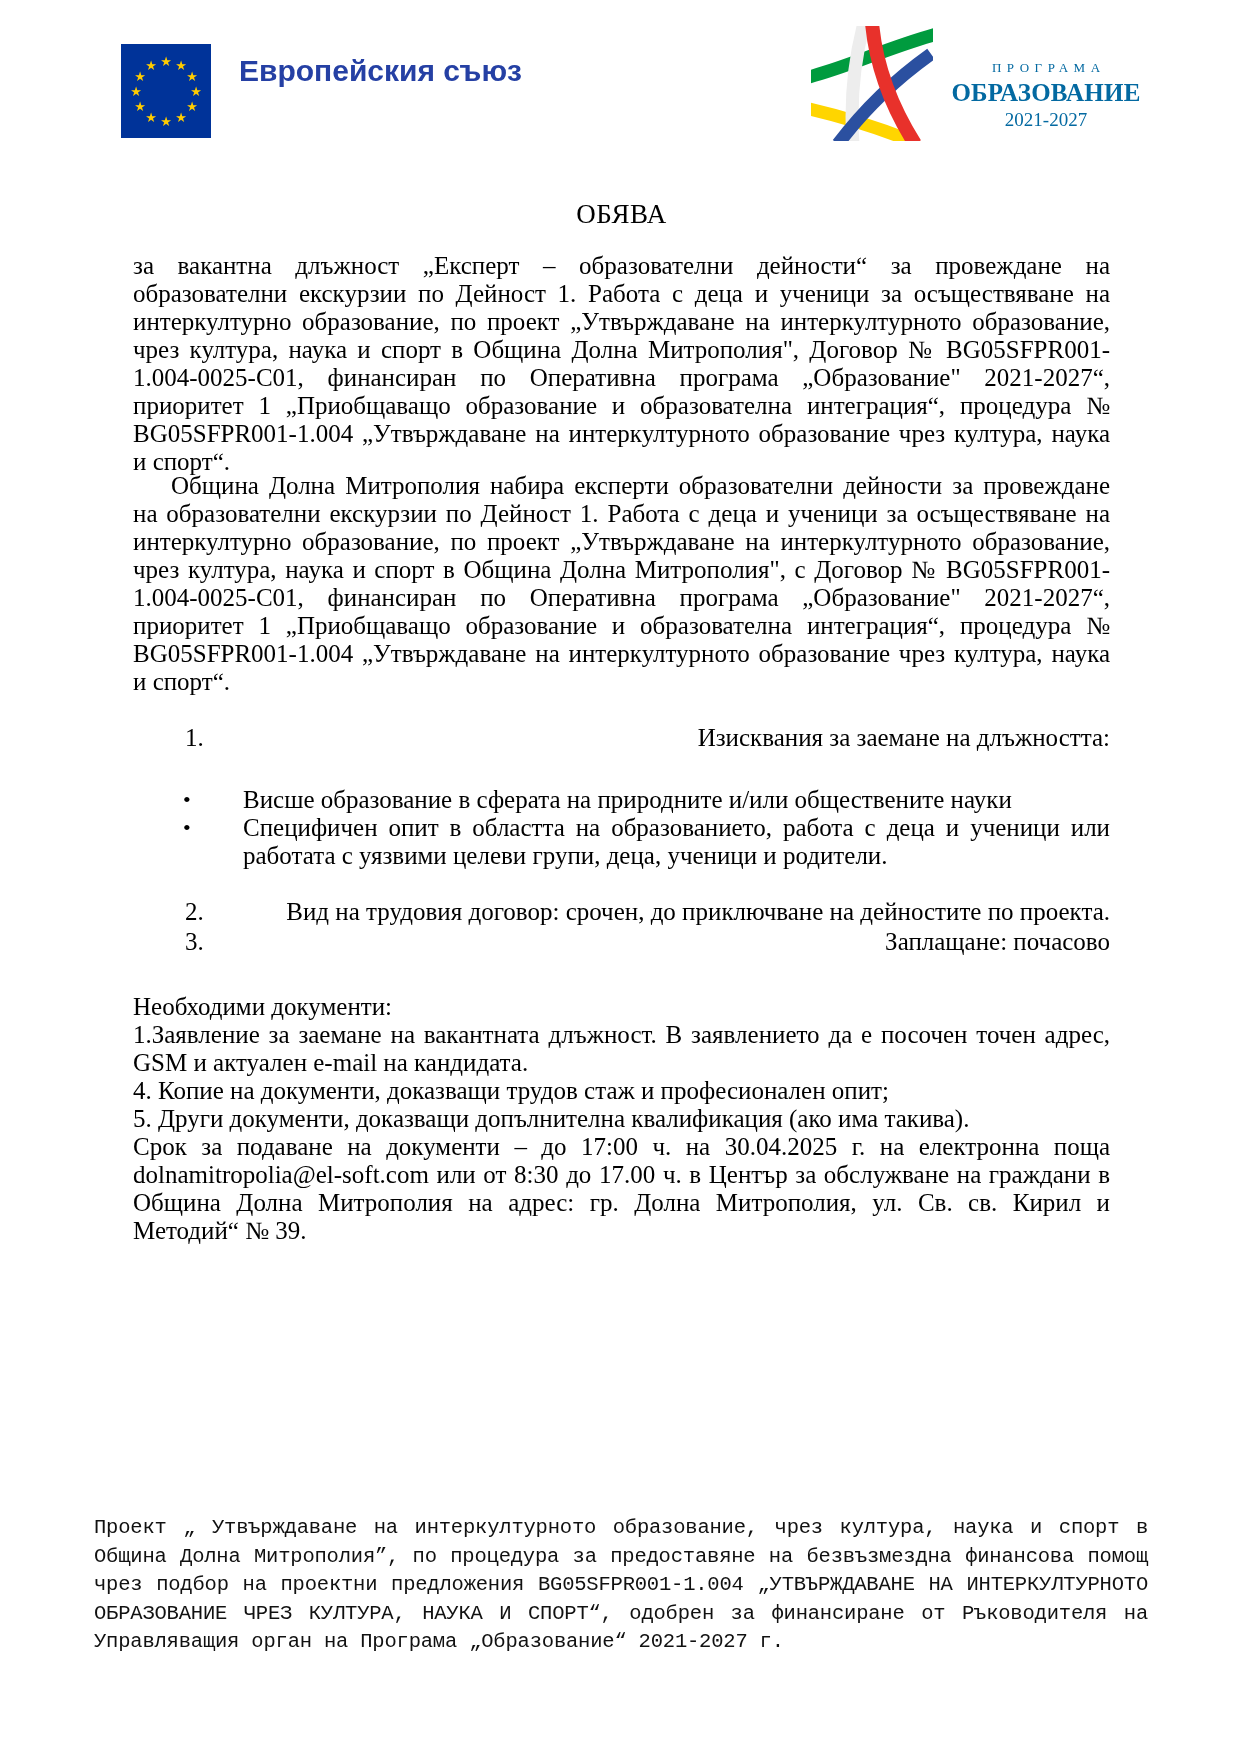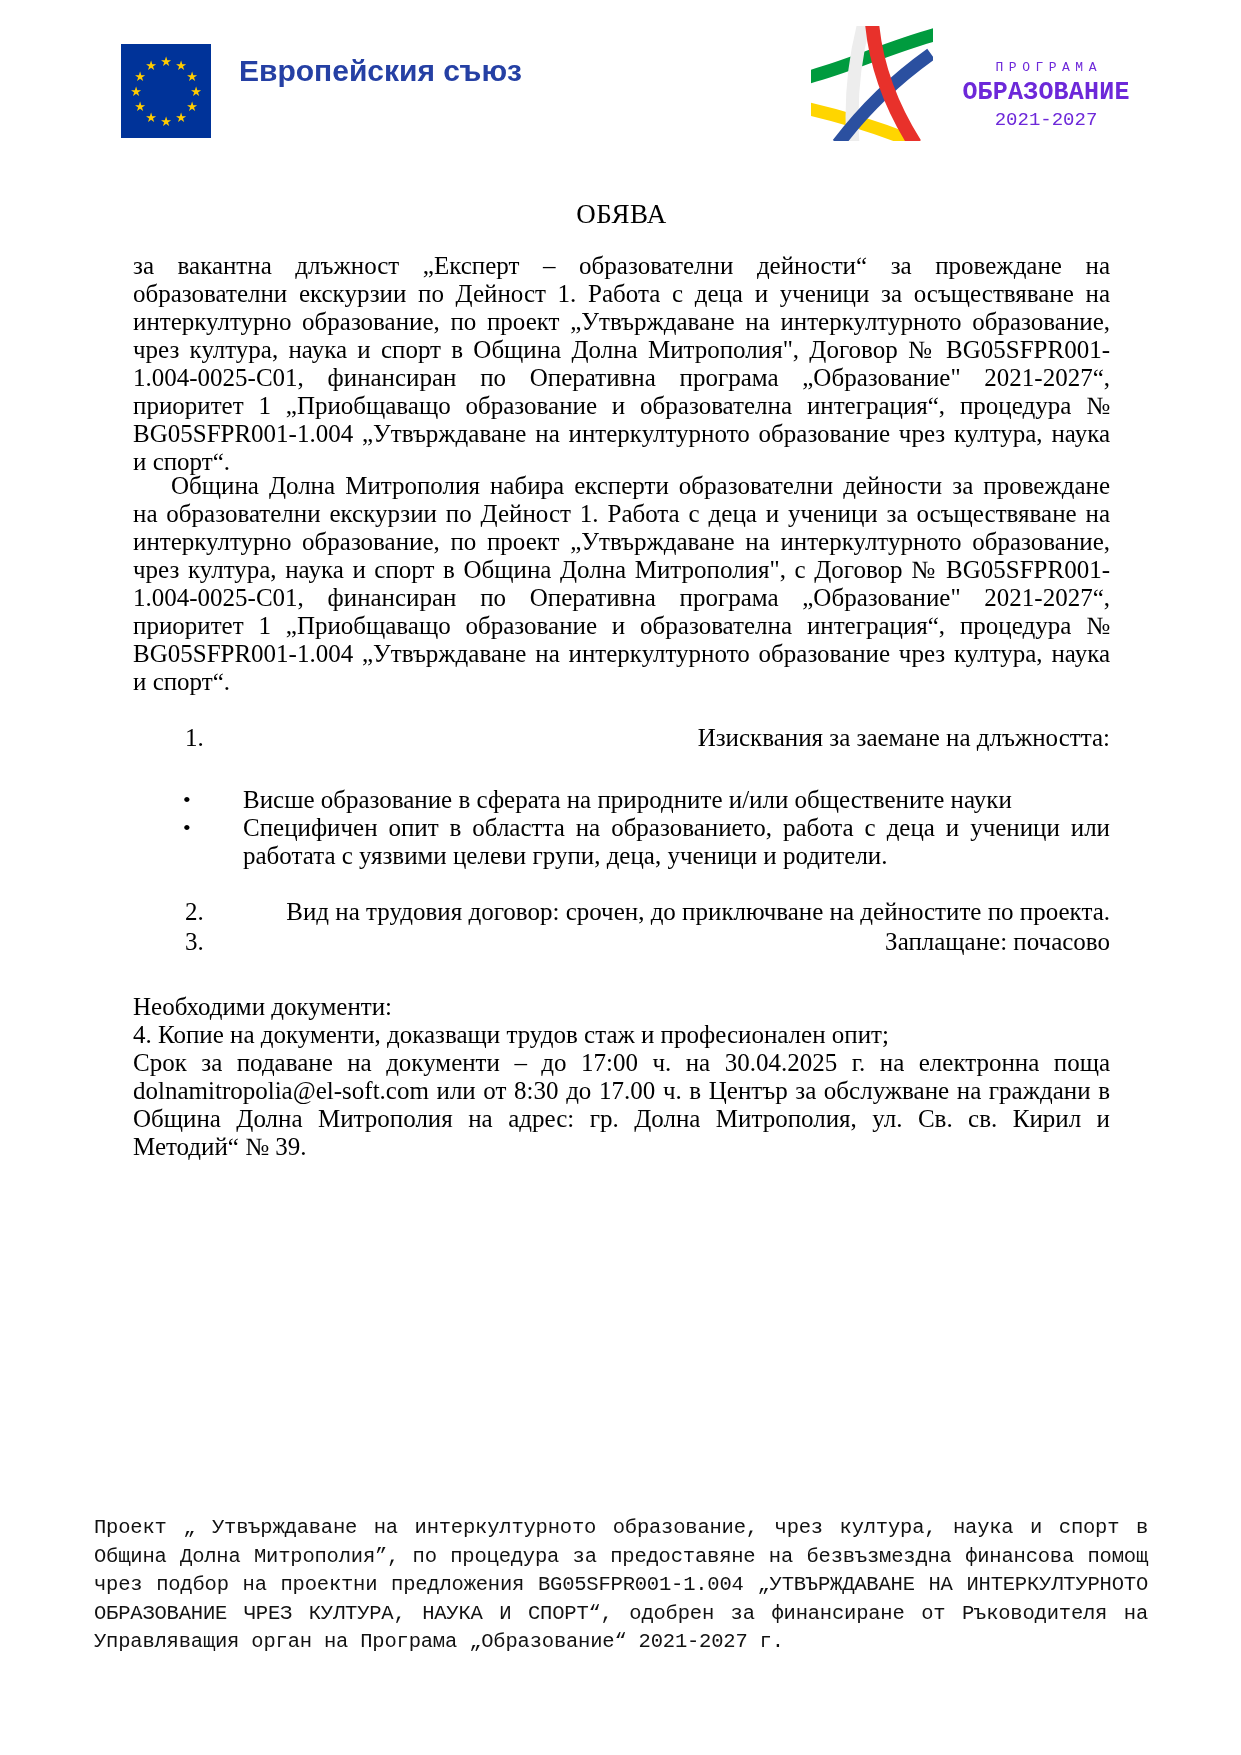--- a/index.html
+++ b/index.html
@@ -11,21 +11,21 @@
   
   .eu-flag { position:absolute; left:121px; top:44px; }
   .eu-text {
     position:absolute; left:239px; top:52px;
     font-family:"Liberation Sans", sans-serif; font-weight:bold;
     font-size:30px; line-height:38px; color:#2540a4; white-space:nowrap;
   }
   .program-mark { position:absolute; left:811px; top:26px; }
   .program-text {
     position:absolute; left:946px; top:60px; width:200px; text-align:center;
-    font-family:Liberation Mono, monospace; color:#6d28d9;
+    font-family:Liberation Serif, serif; color:#0369a1;
   }
   .program-text .l1 { font-size:13px; letter-spacing:5.5px; text-indent:5.5px; white-space:nowrap; }
   .program-text .l2 { font-size:25px; font-weight:bold; margin-top:3px; white-space:nowrap; letter-spacing:0.2px; }
   .program-text .l3 { font-size:19px; margin-top:2px; white-space:nowrap; }
   
   .title {
     position:absolute; left:133px; top:199px; width:977px;
     text-align:center; font-size:27px; letter-spacing:0.5px;
   }
   .para {
@@ -129,19 +129,21 @@
       <span class="ntext">Вид на трудовия договор: срочен, до приключване на дейностите по проекта.</span>
     </div>
     <div class="numrow">
       <span class="num">3.</span>
       <span class="ntext">Заплащане: почасово</span>
     </div>
   </div>
 
   <div class="docs">
     <div>Необходими документи:</div>
+    <div>1.Заявление за заемане на вакантната длъжност. В заявлението да е посочен точен адрес, GSM и актуален e-mail на кандидата.</div>
     <div>4. Копие на документи, доказващи трудов стаж и професионален опит;</div>
+    <div>5. Други документи, доказващи допълнителна квалификация (ако има такива).</div>
     <div>Срок за подаване на документи – до 17:00 ч. на 30.04.2025 г. на електронна поща dolnamitropolia@el-soft.com или от 8:30 до 17.00 ч. в Център за обслужване на граждани в Община Долна Митрополия на адрес: гр. Долна Митрополия, ул. Св. св. Кирил и Методий“ № 39.</div>
   </div>
 
   <div class="footer">Проект „ Утвърждаване на интеркултурното образование, чрез култура, наука и спорт в Община Долна Митрополия”,  по процедура за предоставяне на безвъзмездна финансова помощ чрез подбор на проектни предложения BG05SFPR001-1.004 „УТВЪРЖДАВАНЕ НА ИНТЕРКУЛТУРНОТО ОБРАЗОВАНИЕ ЧРЕЗ КУЛТУРА, НАУКА И СПОРТ“, одобрен за финансиране от Ръководителя на Управляващия орган на Програма „Образование“ 2021-2027 г.</div>
 
 </div>
 
 </body></html>

